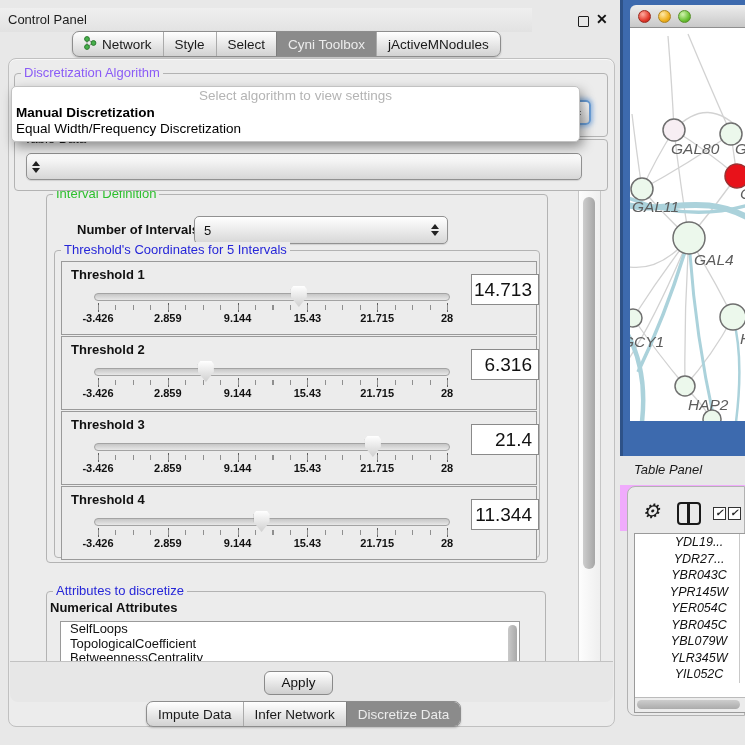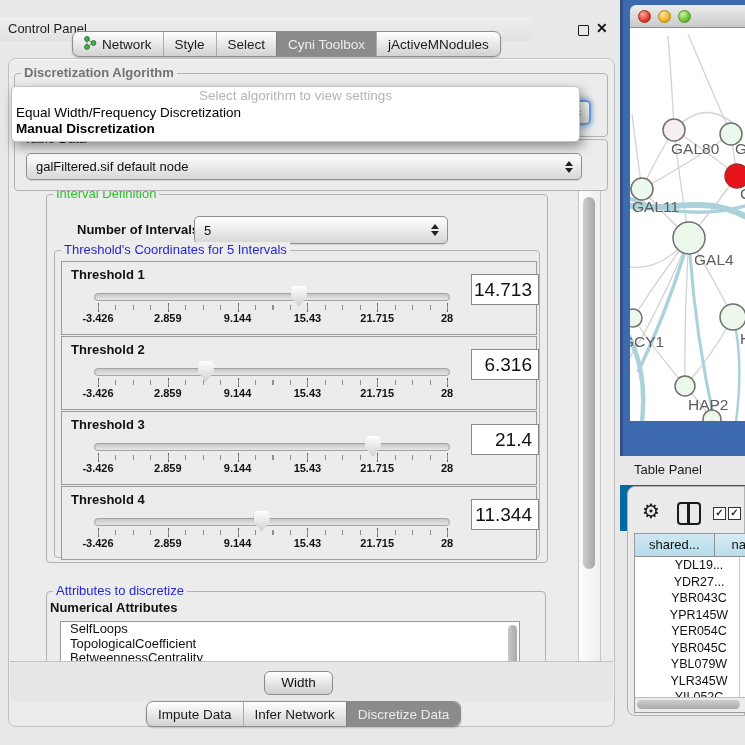--- a/index.html
+++ b/index.html
@@ -1,19 +1,19 @@
 <!DOCTYPE html>
 <html><head>
 <meta charset="utf-8">
 <style>
   html,body{margin:0;padding:0;background:#dcdcdc;font-family:"Liberation Sans",sans-serif;}
   #screen{position:relative;width:745px;height:745px;overflow:hidden;background:#e8e8e8;}
   .abs{position:absolute;}
   
-  #cp-titlebar{left:0;top:17px;width:532px;height:24px;background:linear-gradient(#efefef,#e2e2e2);}
+  #cp-titlebar{left:0;top:8px;width:532px;height:24px;background:linear-gradient(#efefef,#e2e2e2);}
   #cp-title{left:8px;top:4px;font-size:13px;color:#1c1c1c;}
   #float-icon{left:578px;top:8px;width:9px;height:9px;border:1.6px solid #1c1c1c;border-radius:1px;}
   #close-icon{left:596px;top:3px;font-size:14px;font-weight:bold;color:#111;}
   .tabs{display:flex;height:24px;border:1px solid #8d8d8d;border-radius:7px;overflow:hidden;
         background:linear-gradient(#ffffff,#d2d2d2);box-shadow:0 1px 2px rgba(0,0,0,.2);}
   .seg{display:flex;align-items:center;gap:5px;padding:4px 11px;font-size:13.5px;color:#1a1a1a;border-left:1px solid #aaa;white-space:nowrap;}
   .seg:first-child{border-left:none;}
   .seg.sel{background:#8b8b8b;color:#ececec;border-left-color:#7c7c7c;}
   #panelA{left:8px;top:58px;width:605px;height:667px;background:#ececec;border:1px solid #c0c0c0;border-radius:8px;box-shadow:inset 0 1px 0 #f8f8f8;}
   .grp{border:1px solid #b3b3b3;border-radius:4px;}
@@ -45,21 +45,21 @@
            font-size:19px;color:#111;text-align:right;line-height:29px;padding-right:6px;}
   #attr-list{position:absolute;left:13px;top:29px;width:458px;height:96px;background:#fff;border:1px solid #9a9a9a;}
   .li{font-size:13px;color:#111;padding-left:9px;height:14.5px;line-height:14.5px;white-space:nowrap;}
   #attr-sb{position:absolute;right:2px;top:3px;width:9px;height:56px;border-radius:5px;background:linear-gradient(90deg,#c9c9c9,#a9a9a9);}
   #outer-sb{left:577px;top:190px;width:21px;height:470px;background:linear-gradient(90deg,#fdfdfd,#efefef);border-left:1px solid #c6c6c6;border-right:1px solid #c6c6c6;}
   #outer-sb-thumb{position:absolute;left:4px;top:6px;width:12px;height:372px;border-radius:7px;background:linear-gradient(90deg,#cdcdcd,#a6a6a6);}
   #apply-strip{left:1px;top:602px;width:603px;height:40px;background:#e7e7e7;border-top:1px solid #c2c2c2;border-radius:0 0 8px 8px;}
   #apply-btn{position:absolute;left:254px;top:9px;width:67px;height:22px;border:1px solid #8a8a8a;border-radius:6px;
              background:linear-gradient(#ffffff,#cfcfcf);font-size:13.5px;color:#111;text-align:center;line-height:22px;}
   
-  #right{left:620px;top:0;width:125px;height:531px;background:#0369a1;}
+  #right{left:620px;top:0;width:125px;height:531px;background:#f0abfc;font-style:italic;}
   #bluebg{position:absolute;left:0;top:0;width:125px;height:456px;background:#3d6aae;border-left:3px solid #2e5288;}
   #net-titlebar{position:absolute;left:7px;top:5px;width:118px;height:23px;background:linear-gradient(#ededed,#c9c9c9);
                 border-bottom:1px solid #8f8f8f;border-radius:6px 0 0 0;display:flex;align-items:center;gap:7px;padding-left:8px;box-sizing:border-box;}
   .light{width:13px;height:13px;border-radius:50%;}
   .l-red{background:radial-gradient(circle at 35% 30%,#ffab9d,#e23b2e 60%,#a81a0e);border:1px solid #9a2a20;box-sizing:border-box;}
   .l-yel{background:radial-gradient(circle at 35% 30%,#ffe9a8,#efb11f 60%,#c78a08);border:1px solid #ad8420;box-sizing:border-box;}
   .l-grn{background:radial-gradient(circle at 35% 30%,#d2f3ae,#6cc236 60%,#3f9212);border:1px solid #58912c;box-sizing:border-box;}
   #net-canvas{position:absolute;left:7px;top:28px;width:118px;height:393px;background:#ffffff;overflow:hidden;}
   #tp-header{position:absolute;left:0;top:456px;width:125px;height:29px;background:#e8e8e8;}
   #tp-title{position:absolute;left:14px;top:6px;font-size:13px;color:#1a1a1a;}
@@ -115,40 +115,39 @@
         <span>Cyni Toolbox</span>
       </div>
     <div class="seg">
         <span>jActiveMNodules</span>
       </div>
   </div>
 
   <div class="abs" id="panelA">
 
     <div class="abs grp" style="left:5px;top:14px;width:592px;height:62px;">
-      <div class="grp-title" style="color:#737373;font-weight:bold;">Discretization Algorithm</div>
+      <div class="grp-title" style="color:#8b5cf6;">Discretization Algorithm</div>
     </div>
     <div class="abs combo" id="algo-combo" style="left:16px;top:41px;width:562px;height:21px;">
       <div class="lbl"></div>
       <div class="spin">
           <div class="arr-up"></div>
           <div class="arr-dn"></div>
         </div>
     </div>
 
     <div class="abs" id="algo-popup" style="left:2px;top:27px;">
       <div class="pp-ph">Select algorithm to view settings</div>
+      <div class="pp-item b">Manual Discretization</div>
       <div class="pp-item">Equal Width/Frequency Discretization</div>
-      <div class="pp-item b">Manual Discretization</div>
     </div>
 
     <div class="abs grp" style="left:5px;top:80px;width:592px;height:50px;">
       <div class="grp-title" style="color:#1a1a1a;">Table Data</div>
       <div class="combo" style="position:absolute;left:11px;top:13px;width:554px;height:25px;">
-        <div class="lbl">galFiltered.sif default node</div>
         <div class="spin">
             <div class="arr-up"></div>
             <div class="arr-dn"></div>
           </div>
       </div>
     </div>
 
     <div class="abs" id="viewport" style="left:5px;top:132px;">
 
       <div class="abs grp" style="left:32px;top:3px;width:500px;height:367px;">
@@ -253,21 +252,21 @@
           <div id="attr-sb"></div>
         </div>
       </div>
     </div>
 
     <div class="abs" id="outer-sb" style="left:569px;top:132px;">
       <div id="outer-sb-thumb"></div>
     </div>
 
     <div class="abs" id="apply-strip">
-      <div id="apply-btn">Width</div>
+      <div id="apply-btn">Apply</div>
     </div>
   </div>
 
   <div class="abs tabs" style="left:146px;top:701px;z-index:5;justify-content:space-between;">
     <div class="seg">
         <span>Impute Data</span>
       </div>
     <div class="seg">
         <span>Infer Network</span>
       </div>
@@ -343,24 +342,20 @@
       <div id="tp-title">Table Panel</div>
     </div>
 
     <div id="tp-window">
       <div id="gear">⚙</div>
       <div id="split"></div>
       <div class="chk" style="left:85px;">✓</div>
       <div class="chk" style="left:100px;">✓</div>
 
       <div id="tbl">
-        <div id="tbl-head">
-          <div class="hc hc1">shared...</div>
-          <div class="hc hc2">na</div>
-        </div>
         <div class="tr">
             <div class="c1">YDL19...</div>
             <div class="c2">YDL1</div>
           </div>
         <div class="tr">
             <div class="c1">YDR27...</div>
             <div class="c2">YDR2</div>
           </div>
         <div class="tr">
             <div class="c1">YBR043C</div>

